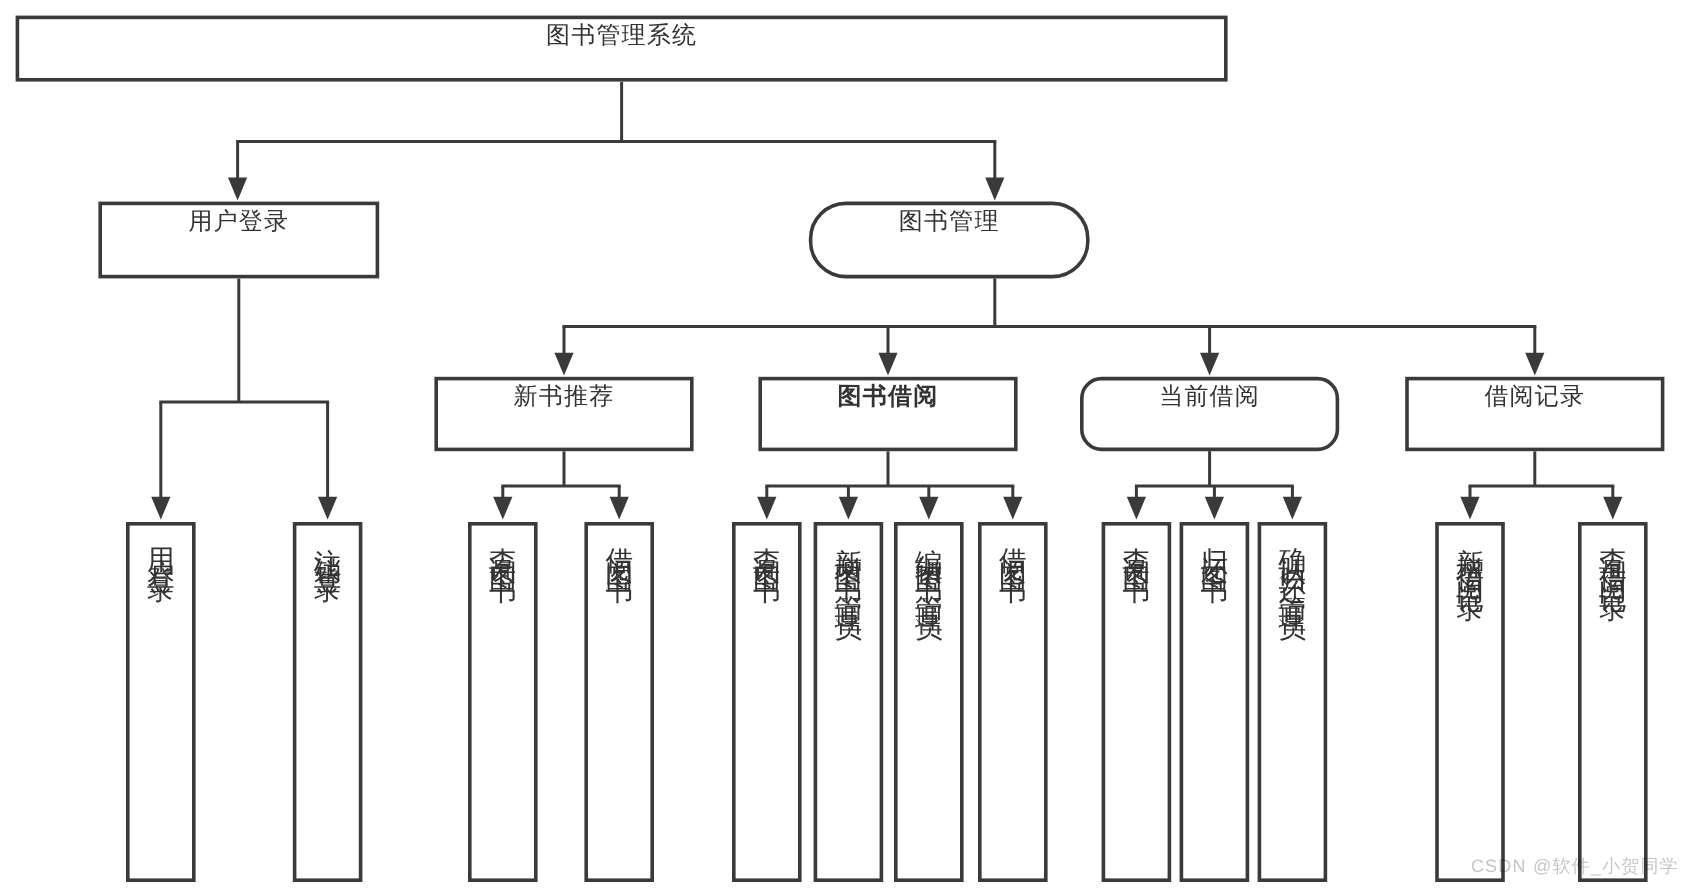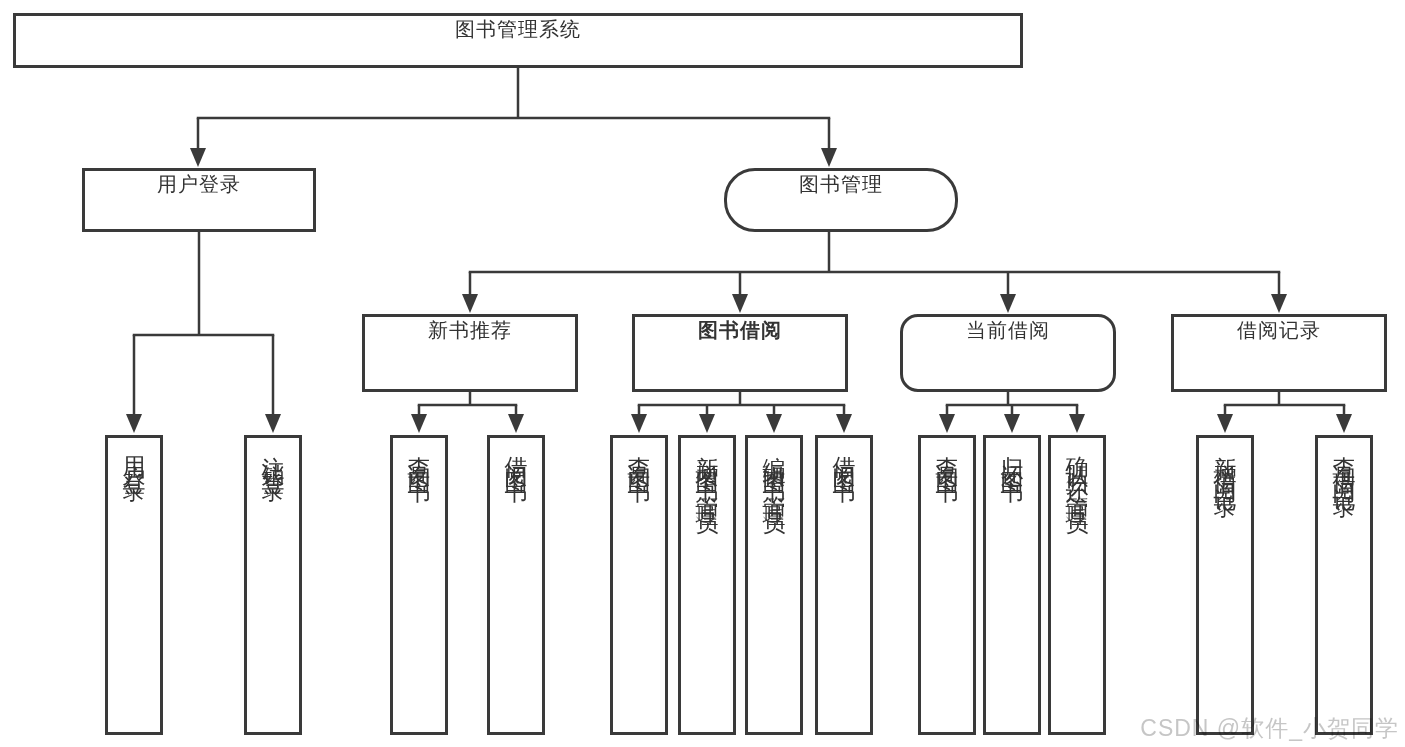--- a/index.html
+++ b/index.html
@@ -33,35 +33,35 @@
     background: var(--background);
     color: var(--text);
     display: flex;
     align-items: flex-start;
     justify-content: center;
     font-size: 20px;
     letter-spacing: 1px;
   }
   .node.root  { left: 13px;  top: 13px;  width: 1010px; height: 55px; }
   .node.lvl2  { top: 168px; width: 234px; height: 64px; }
-  .node.lvl3  { top: 314px; width: 216px; height: 78px; }
+  .node.lvl3  { top: 314px; width: 216px; height: 62px; }
   .node.leaf  { top: 435px; width: 58px;  height: 300px; }
   .leaf .vtext {
     writing-mode: vertical-rl;
     text-orientation: mixed;
     font-size: 23px;
     letter-spacing: 8px;
     line-height: 1;
     white-space: nowrap;
   }
   .watermark {
     position: absolute;
     right: 6px;
     top: 713px;
-    font-size: 23px;
+    font-size: 15px;
     letter-spacing: 1px;
     color: var(--watermark);
     mix-blend-mode: multiply;
     z-index: 5;
     white-space: nowrap;
   }
 </style>
 </head>
 <body>
 
@@ -143,21 +143,21 @@
     </g>
   </svg>
 
   <div class="node root">
     <span>图书管理系统</span>
   </div>
 
   <div class="node lvl2" style="left:82px;">
     <span>用户登录</span>
   </div>
-  <div class="node lvl2" style="left:724px;border-radius:31px;">
+  <div class="node lvl2" style="left:674px;border-radius:31px;">
     <span>图书管理</span>
   </div>
 
   <div class="node lvl3" style="left:362px;">
     <span>新书推荐</span>
   </div>
   <div class="node lvl3" style="left:632px;font-weight:bold;">
     <span>图书借阅</span>
   </div>
   <div class="node lvl3" style="left:900px;border-radius:18px;">

